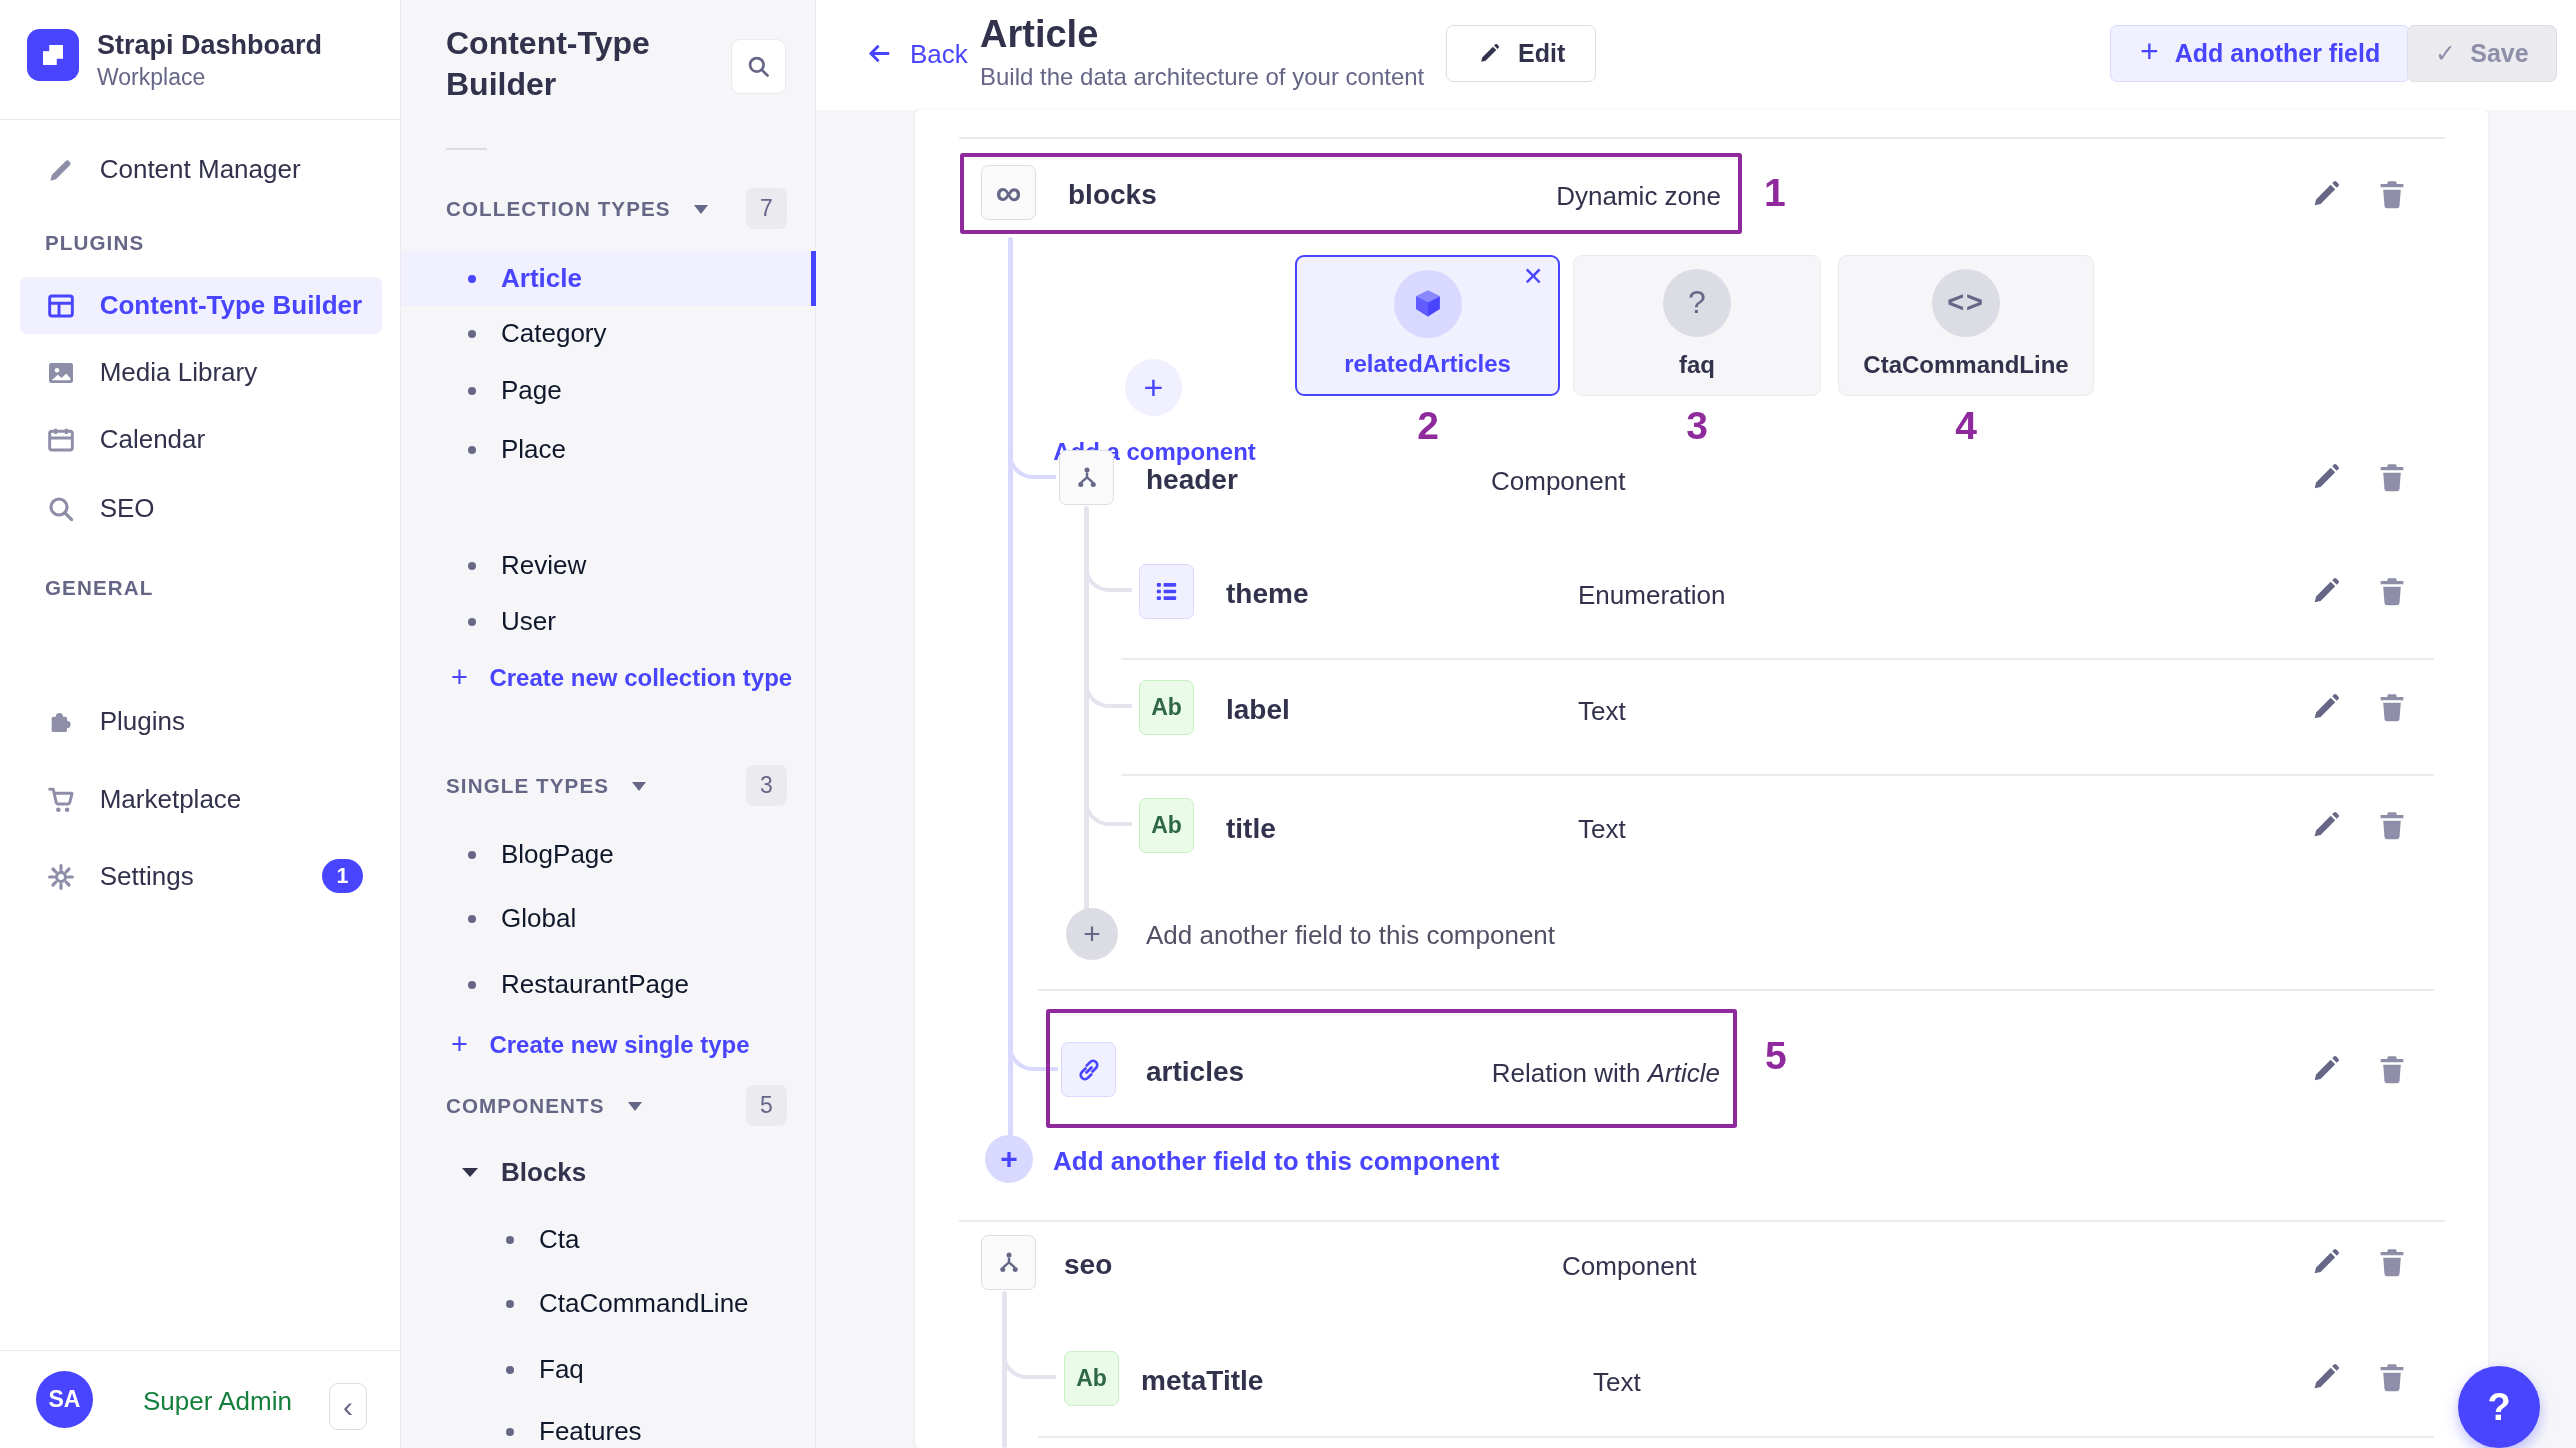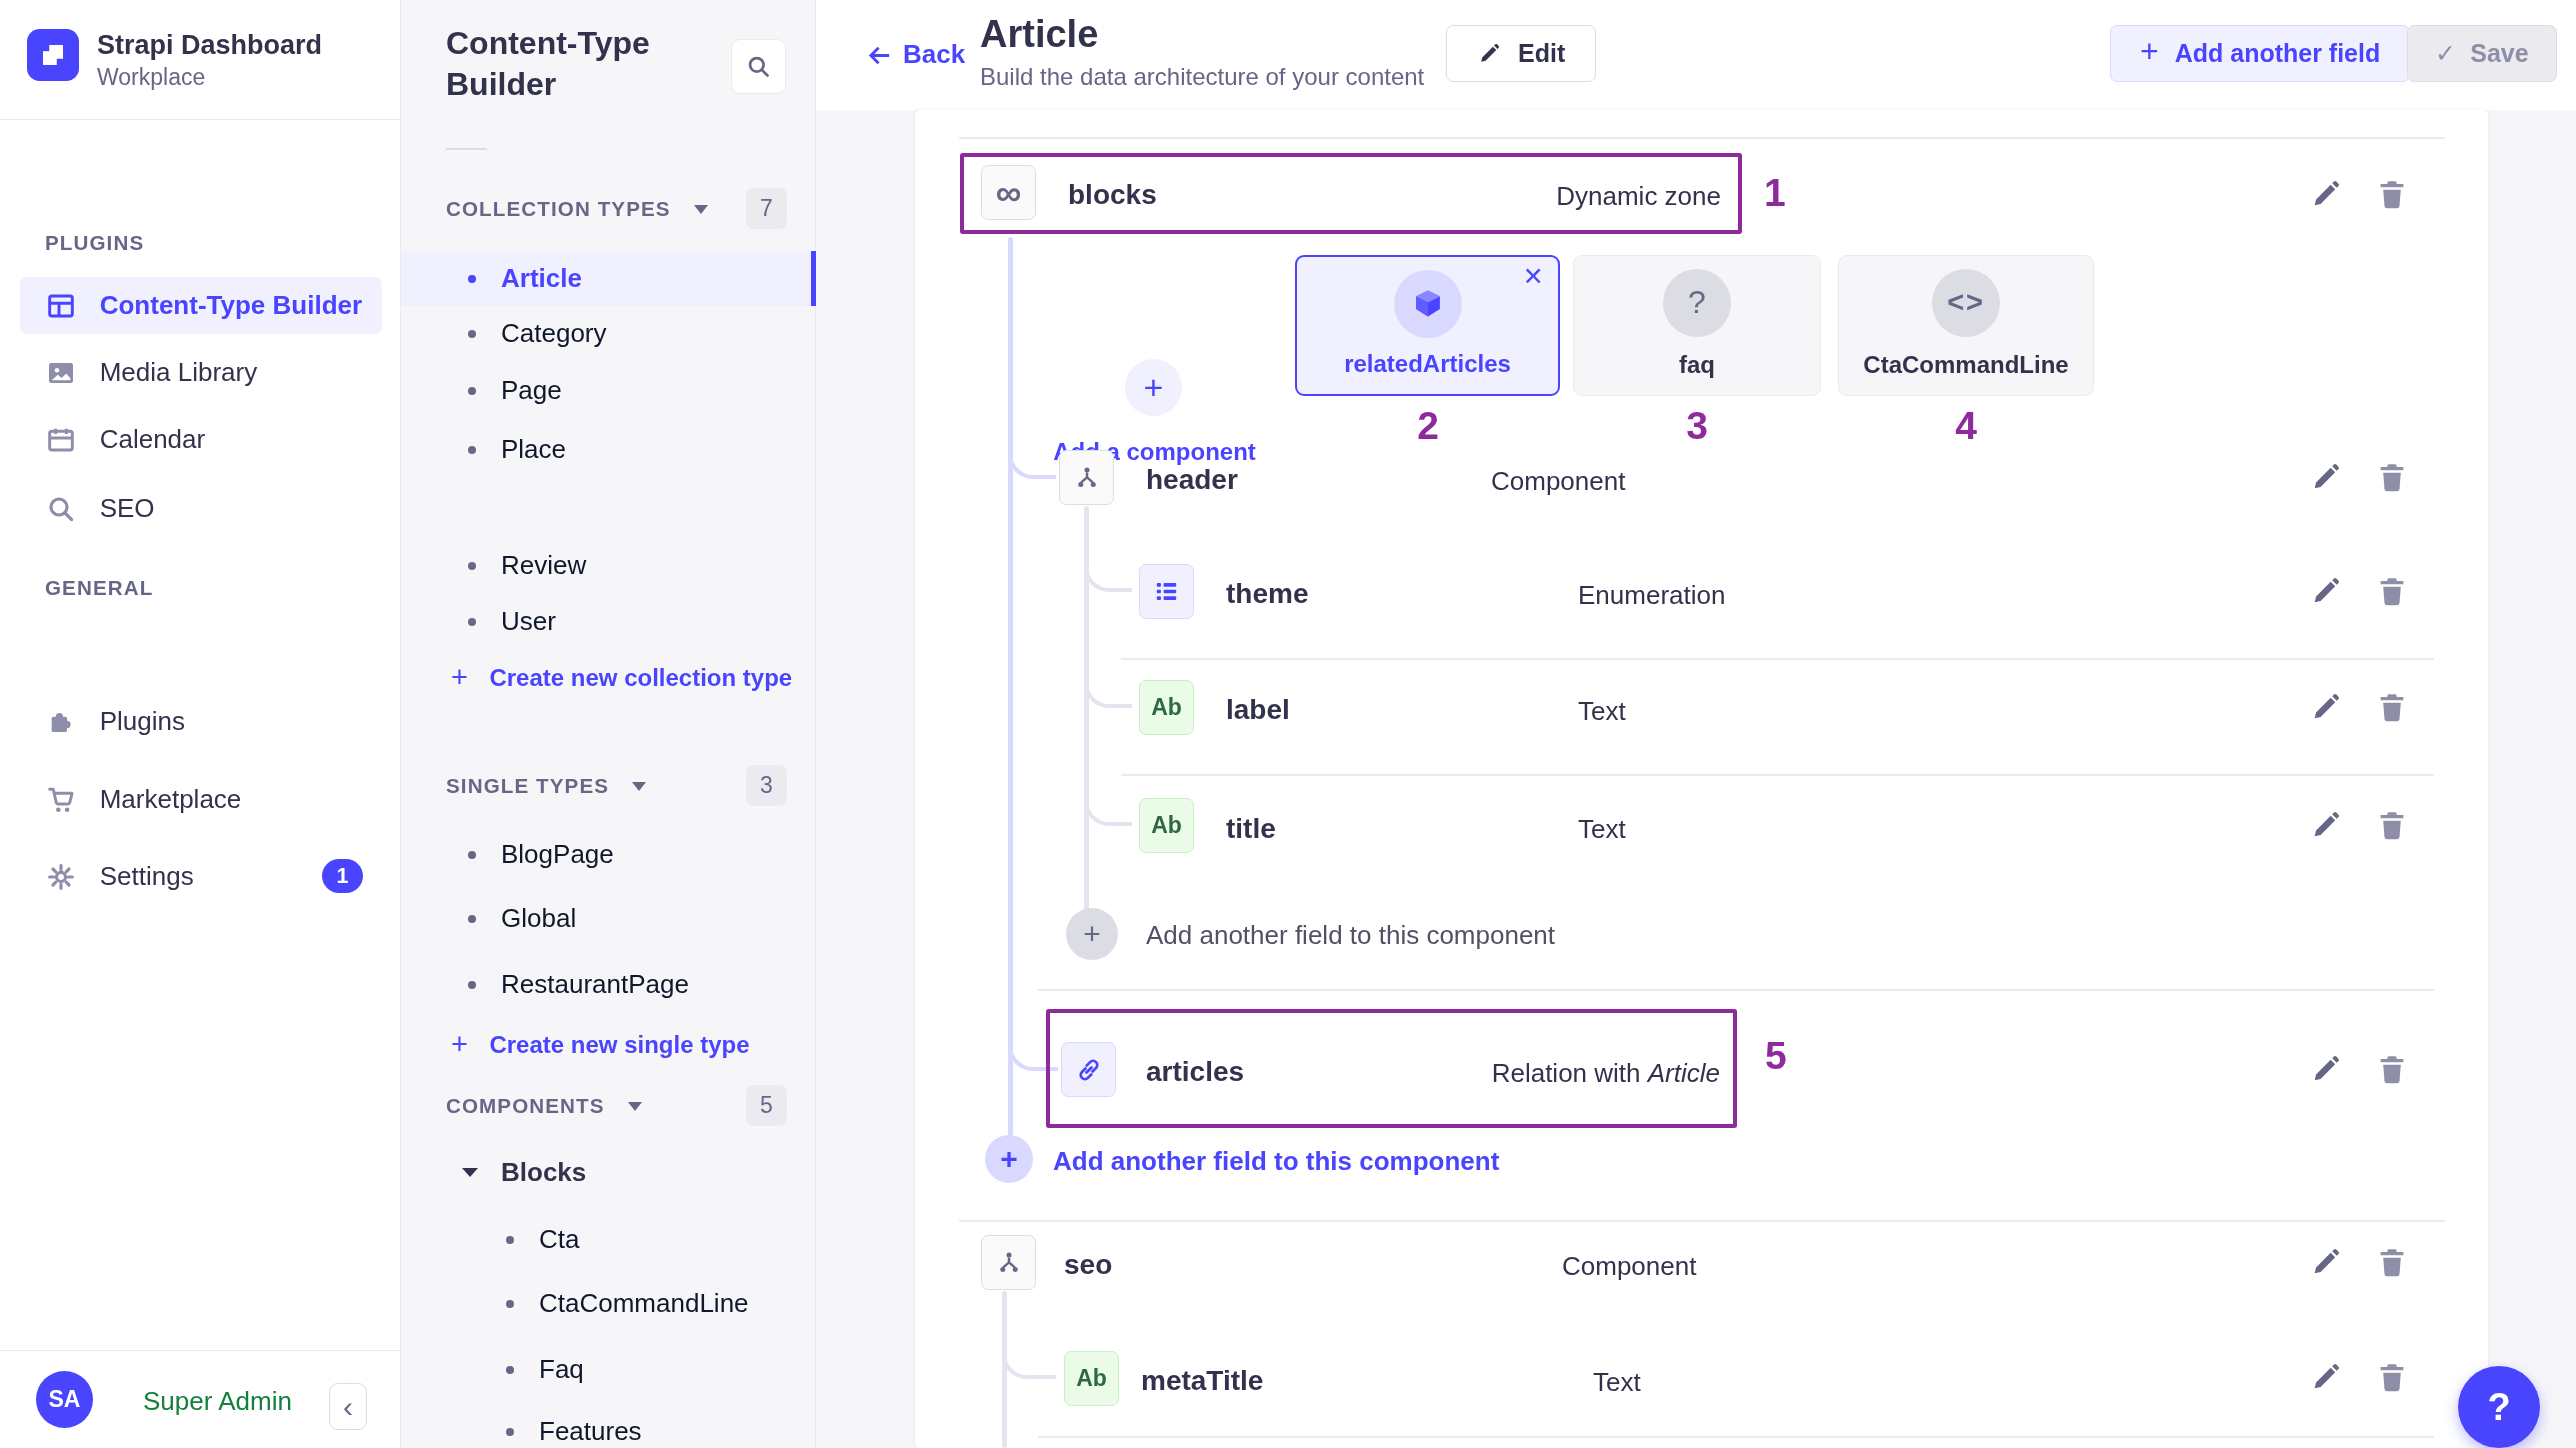--- a/index.html
+++ b/index.html
@@ -65,22 +65,22 @@
   .create-link .plus { margin-left:50px; margin-right:21.5px; font-size:29px; font-weight:400; }
   .group-row { position:absolute; left:0; width:415px; height:55px; display:flex; align-items:center;
                font-size:26px; font-weight:600; color:#32324d; cursor:pointer; }
   .group-row .gcaret { margin-left:61px; margin-right:23px; width:0; height:0;
                        border-left:8px solid transparent; border-right:8px solid transparent;
                        border-top:9.8px solid #32324d; }
 
   
   #main { position:absolute; left:816px; top:0; width:1760px; height:1448px; background:#f6f6f9; }
   #main-header { position:absolute; left:0; top:0; width:1760px; height:110px; background:#ffffff; }
-  .back-link { position:absolute; left:49px; top:39px; display:flex; align-items:flex-end; gap:9px;
-               color:#4945ff; font-size:26px; font-weight:700; cursor:pointer; }
+  .back-link { position:absolute; left:49px; top:39px; display:flex; align-items:flex-start; gap:16px;
+               color:#4945ff; font-size:26px; font-weight:400; cursor:pointer; }
   .page-title { position:absolute; left:164px; top:12.5px; font-size:38px; font-weight:700; color:#32324d; }
   .page-sub   { position:absolute; left:164px; top:63px; font-size:24px; color:#666687; }
   .edit-btn { position:absolute; left:630px; top:25px; height:57px; padding:0 30px; border-radius:7.2px;
               background:#fff; border:0.9px solid #dcdce4; display:flex; align-items:center; gap:16px;
               font-size:25px; font-weight:600; color:#32324d; cursor:pointer; }
   .addfield-btn { position:absolute; left:1294px; top:25px; height:57px; padding:0 29px; border-radius:7.2px;
                   background:#f0f0ff; border:0.9px solid #d9d8ff; display:flex; align-items:center; gap:16px;
                   font-size:25px; font-weight:600; color:#4945ff; cursor:pointer; }
   .addfield-btn .plus { font-size:32px; font-weight:500; margin-top:-3.6px; }
   .save-btn { position:absolute; left:1591px; top:25px; height:57px; padding:0 27px; border-radius:7.2px;
@@ -128,20 +128,26 @@
   <div class="logo-box">
     <svg width="30" height="30" viewBox="0 0 24 24">
       <path d="M9 4h11v11h-5v5H4V9h5z" fill="#ffffff"></path>
       <path d="M4 9h10v10H4z" fill="#ffffff" opacity="0.55"></path>
     </svg>
   </div>
   <div class="logo-title">Strapi Dashboard</div>
   <div class="logo-sub">Workplace</div>
   <div class="s1-div"></div>
 
+  <div class="nav1" style="top:141px">
+    <svg class="ic" viewBox="0 0 24 24">
+      <path d="M4 20l1.1-4.2L15.6 5.3a1.6 1.6 0 0 1 2.3 0l.8.8a1.6 1.6 0 0 1 0 2.3L8.2 18.9 4 20z" fill="currentColor"></path>
+    </svg>
+    <span>Content Manager</span>
+  </div>
 
   <div class="sec-h1" style="top:231px">PLUGINS</div>
 
   <div class="nav1 active" style="top:277px">
     <svg class="ic" viewBox="0 0 24 24" fill="none" stroke="currentColor" stroke-width="2.2">
       <rect x="3.5" y="4.5" width="17" height="15" rx="1.6"></rect>
       <path d="M3.5 10h17M10.5 10v9.5"></path>
     </svg>
     <span>Content-Type Builder</span>
   </div>

